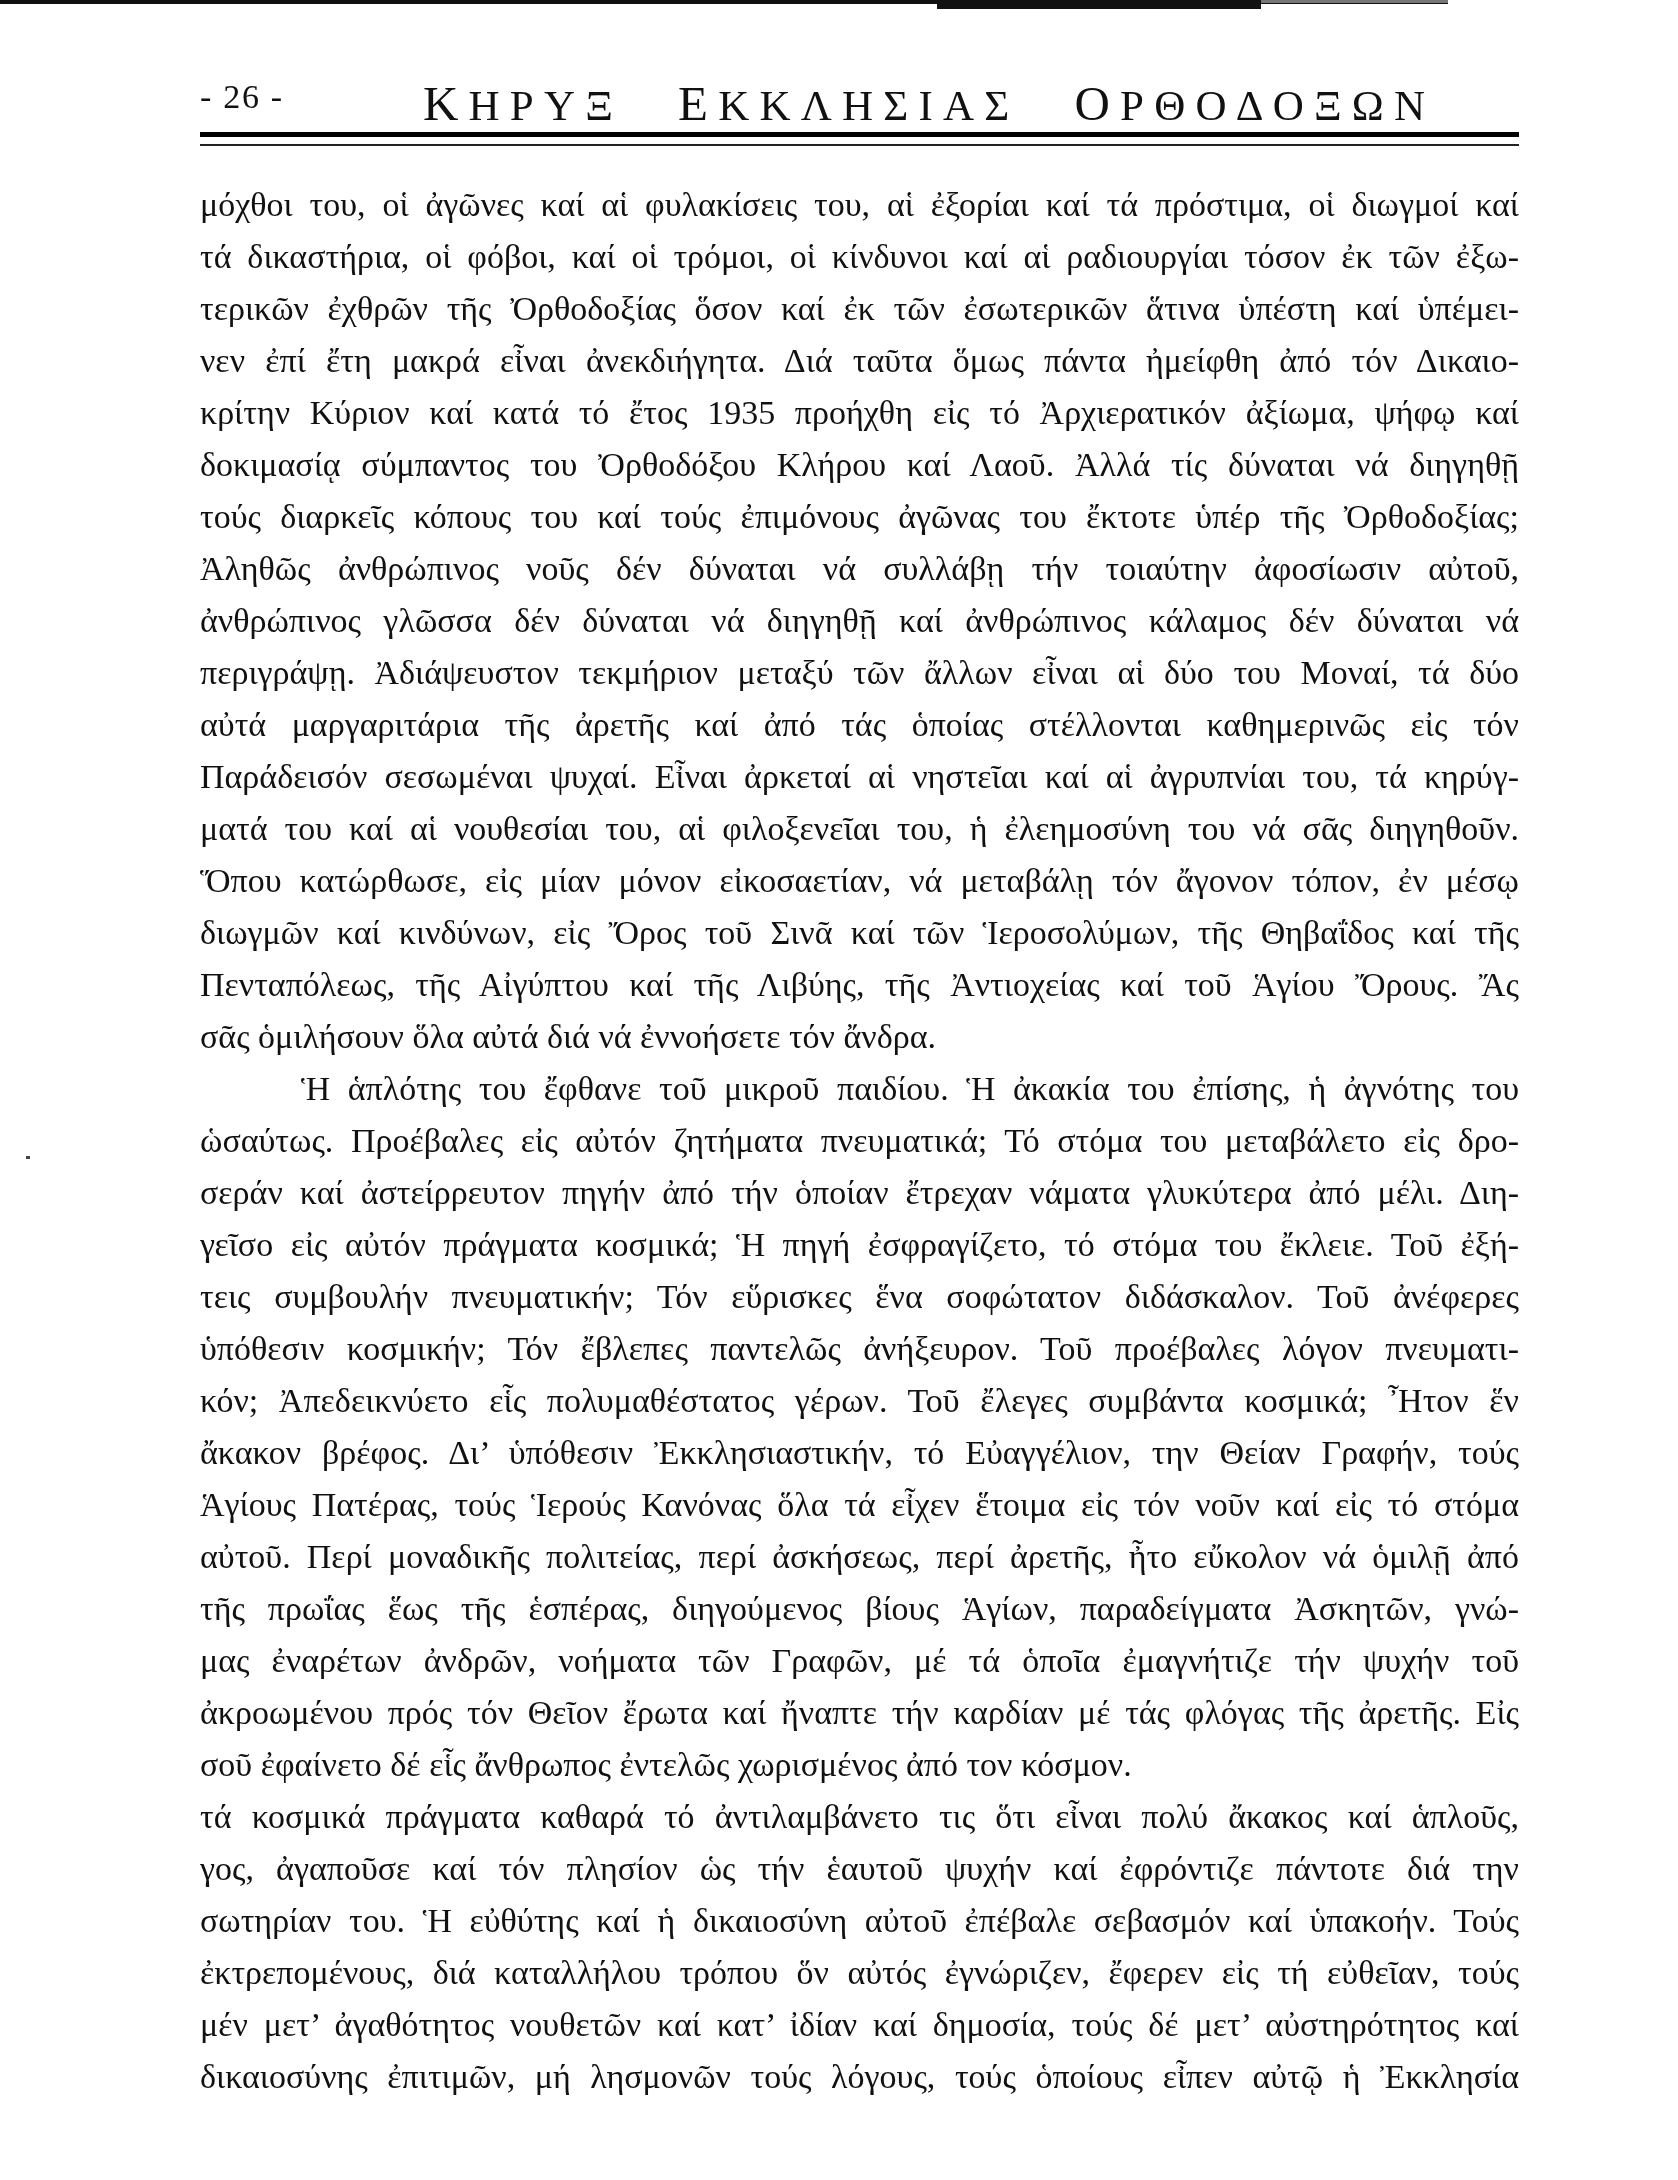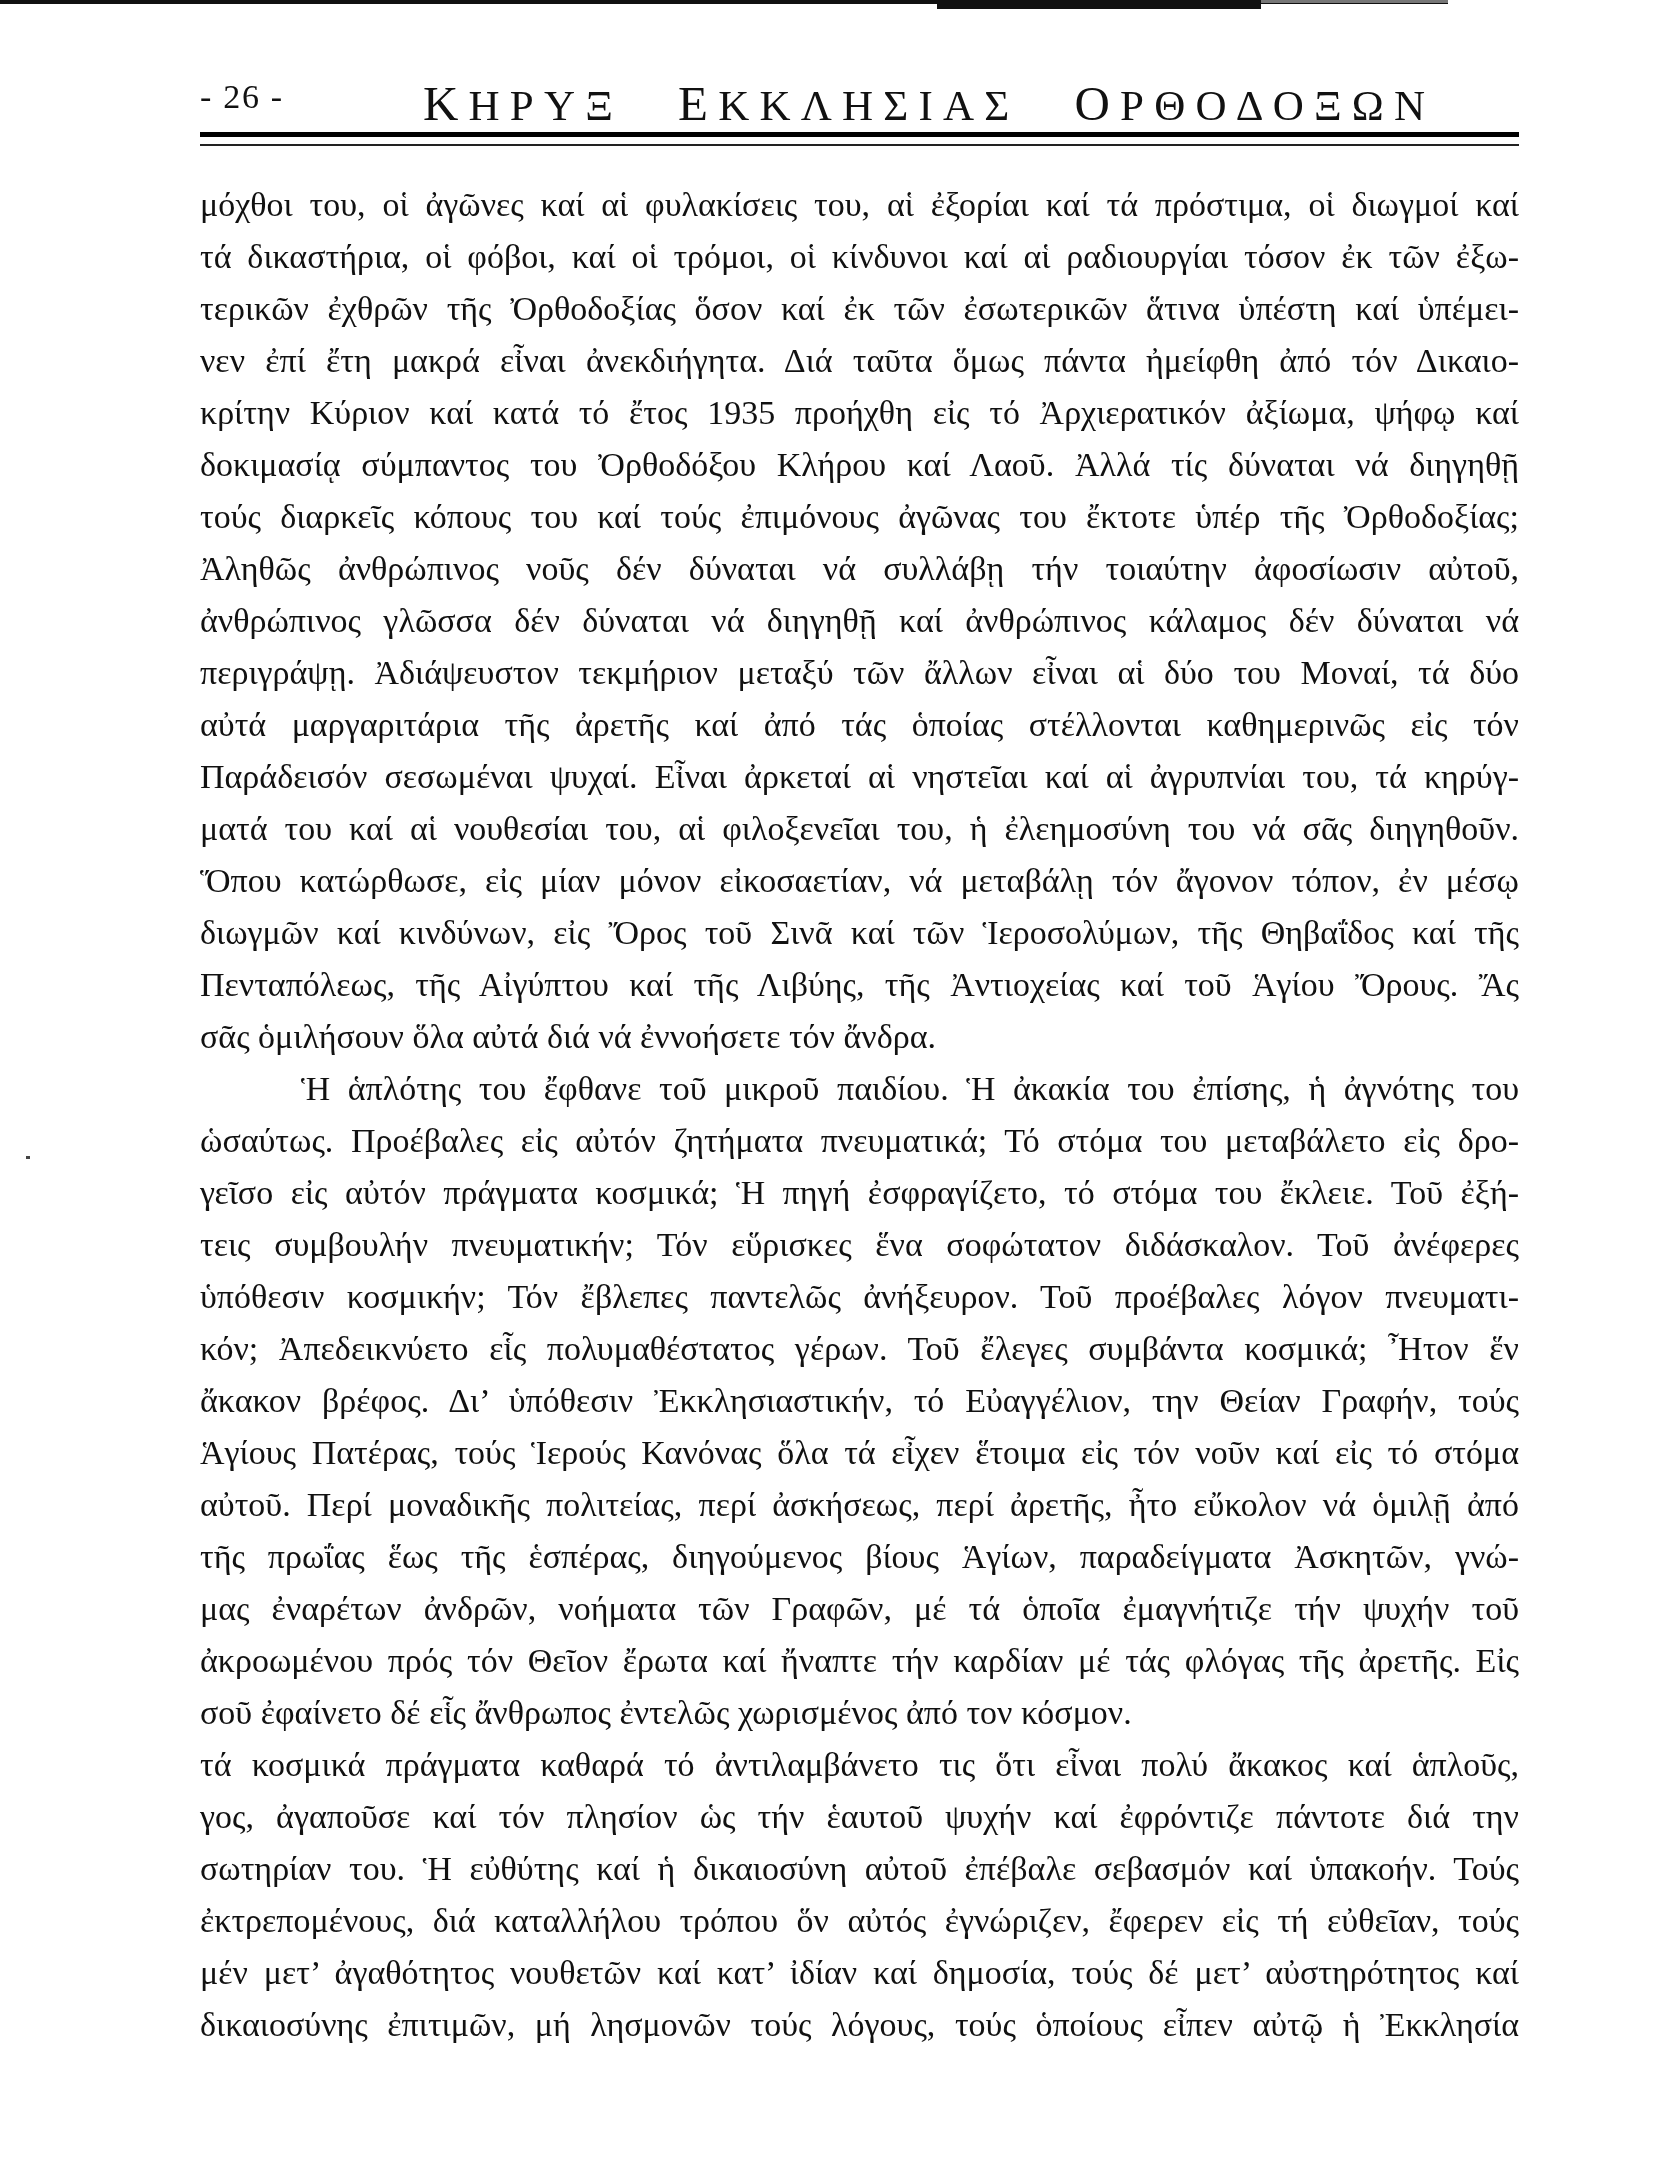--- a/index.html
+++ b/index.html
@@ -54,20 +54,21 @@
       <span class="line" style="display: block; white-space: normal; width: 1319px;">περιγράψῃ. Ἀδιάψευστον τεκμήριον μεταξύ τῶν ἄλλων εἶναι αἱ δύο του Μοναί, τά δύο</span>
       <span class="line" style="display: block; white-space: normal; width: 1319px;">αὐτά μαργαριτάρια τῆς ἀρετῆς καί ἀπό τάς ὁποίας στέλλονται καθημερινῶς εἰς τόν</span>
       <span class="line" style="display: block; white-space: normal; width: 1319px;">Παράδεισόν σεσωμέναι ψυχαί. Εἶναι ἀρκεταί αἱ νηστεῖαι καί αἱ ἀγρυπνίαι του, τά κηρύγ-</span>
       <span class="line" style="display: block; white-space: normal; width: 1319px;">ματά του καί αἱ νουθεσίαι του, αἱ φιλοξενεῖαι του, ἡ ἐλεημοσύνη του νά σᾶς διηγηθοῦν.</span>
       <span class="line" style="display: block; white-space: normal; width: 1319px;">Ὅπου κατώρθωσε, εἰς μίαν μόνον εἰκοσαετίαν, νά μεταβάλῃ τόν ἄγονον τόπον, ἐν μέσῳ</span>
       <span class="line" style="display: block; white-space: normal; width: 1319px;">διωγμῶν καί κινδύνων, εἰς Ὄρος τοῦ Σινᾶ καί τῶν Ἱεροσολύμων, τῆς Θηβαΐδος καί τῆς</span>
       <span class="line" style="display: block; white-space: normal; width: 1319px;">Πενταπόλεως, τῆς Αἰγύπτου καί τῆς Λιβύης, τῆς Ἀντιοχείας καί τοῦ Ἁγίου Ὄρους. Ἄς</span>
       <span class="line last" style="display: block; white-space: normal; width: 1319px;">σᾶς ὁμιλήσουν ὅλα αὐτά διά νά ἐννοήσετε τόν ἄνδρα.</span>
       <span class="line indent" style="display: block; white-space: normal; width: 1218px;">Ἡ ἁπλότης του ἔφθανε τοῦ μικροῦ παιδίου. Ἡ ἀκακία του ἐπίσης, ἡ ἀγνότης του</span>
       <span class="line" style="display: block; white-space: normal; width: 1319px;">ὡσαύτως. Προέβαλες εἰς αὐτόν ζητήματα πνευματικά; Τό στόμα του μεταβάλετο εἰς δρο-</span>
+      <span class="line" style="display: block; white-space: normal; width: 1319px;">σεράν καί ἀστείρρευτον πηγήν ἀπό τήν ὁποίαν ἔτρεχαν νάματα γλυκύτερα ἀπό μέλι. Διη-</span>
       <span class="line" style="display: block; white-space: normal; width: 1319px;">γεῖσο εἰς αὐτόν πράγματα κοσμικά; Ἡ πηγή ἐσφραγίζετο, τό στόμα του ἔκλειε. Τοῦ ἐξή-</span>
       <span class="line" style="display: block; white-space: normal; width: 1319px;">τεις συμβουλήν πνευματικήν; Τόν εὕρισκες ἕνα σοφώτατον διδάσκαλον. Τοῦ ἀνέφερες</span>
       <span class="line" style="display: block; white-space: normal; width: 1319px;">ὑπόθεσιν κοσμικήν; Τόν ἔβλεπες παντελῶς ἀνήξευρον. Τοῦ προέβαλες λόγον πνευματι-</span>
       <span class="line" style="display: block; white-space: normal; width: 1319px;">κόν; Ἀπεδεικνύετο εἷς πολυμαθέστατος γέρων. Τοῦ ἔλεγες συμβάντα κοσμικά; Ἦτον ἕν</span>
       <span class="line" style="display: block; white-space: normal; width: 1319px;">ἄκακον βρέφος. Δι’ ὑπόθεσιν Ἐκκλησιαστικήν, τό Εὐαγγέλιον, την Θείαν Γραφήν, τούς</span>
       <span class="line" style="display: block; white-space: normal; width: 1319px;">Ἁγίους Πατέρας, τούς Ἱερούς Κανόνας ὅλα τά εἶχεν ἕτοιμα εἰς τόν νοῦν καί εἰς τό στόμα</span>
       <span class="line" style="display: block; white-space: normal; width: 1319px;">αὐτοῦ. Περί μοναδικῆς πολιτείας, περί ἀσκήσεως, περί ἀρετῆς, ἦτο εὔκολον νά ὁμιλῇ ἀπό</span>
       <span class="line" style="display: block; white-space: normal; width: 1319px;">τῆς πρωΐας ἕως τῆς ἑσπέρας, διηγούμενος βίους Ἁγίων, παραδείγματα Ἀσκητῶν, γνώ-</span>
       <span class="line" style="display: block; white-space: normal; width: 1319px;">μας ἐναρέτων ἀνδρῶν, νοήματα τῶν Γραφῶν, μέ τά ὁποῖα ἐμαγνήτιζε τήν ψυχήν τοῦ</span>
       <span class="line" style="display: block; white-space: normal; width: 1319px;">ἀκροωμένου πρός τόν Θεῖον ἔρωτα καί ἤναπτε τήν καρδίαν μέ τάς φλόγας τῆς ἀρετῆς. Εἰς</span>

